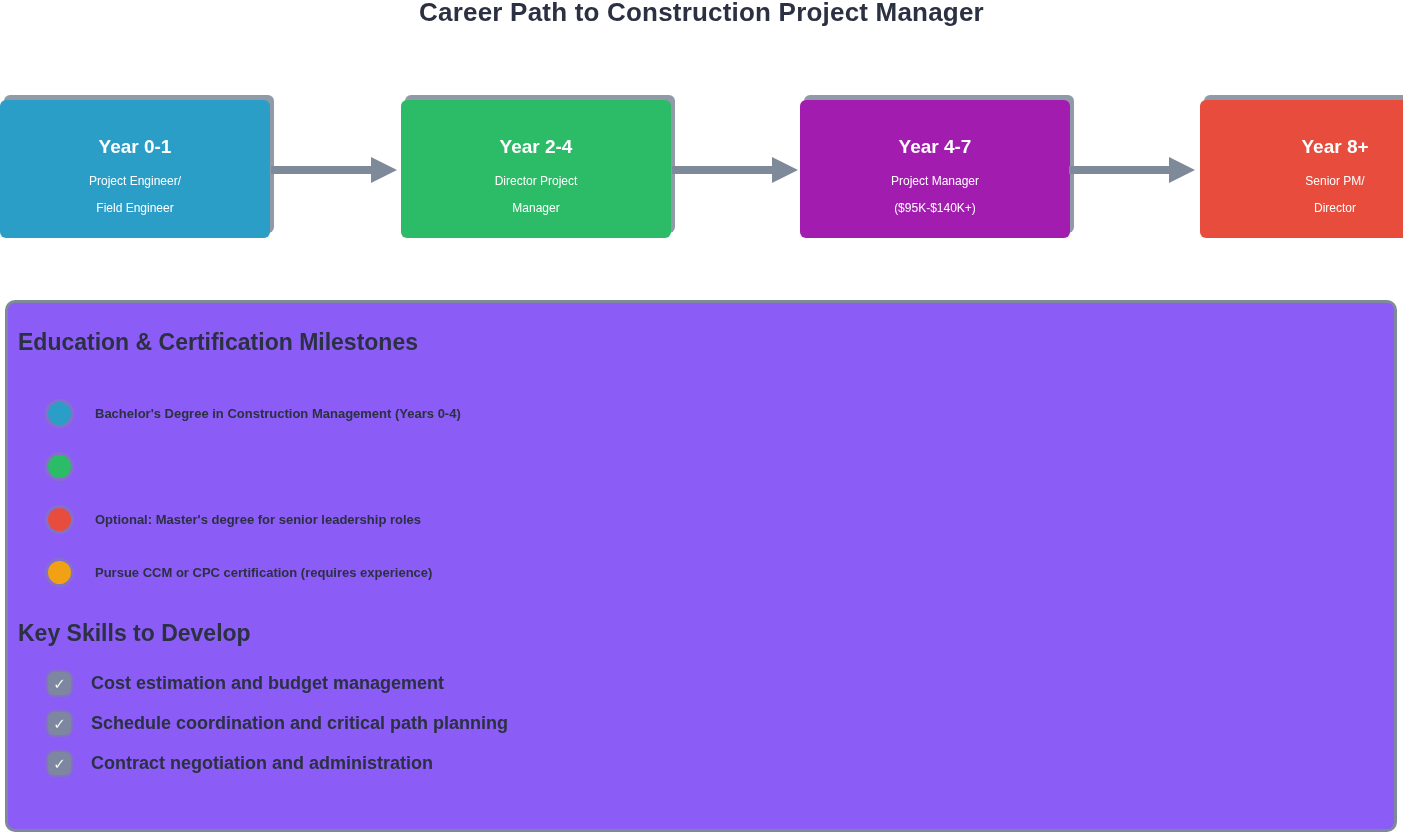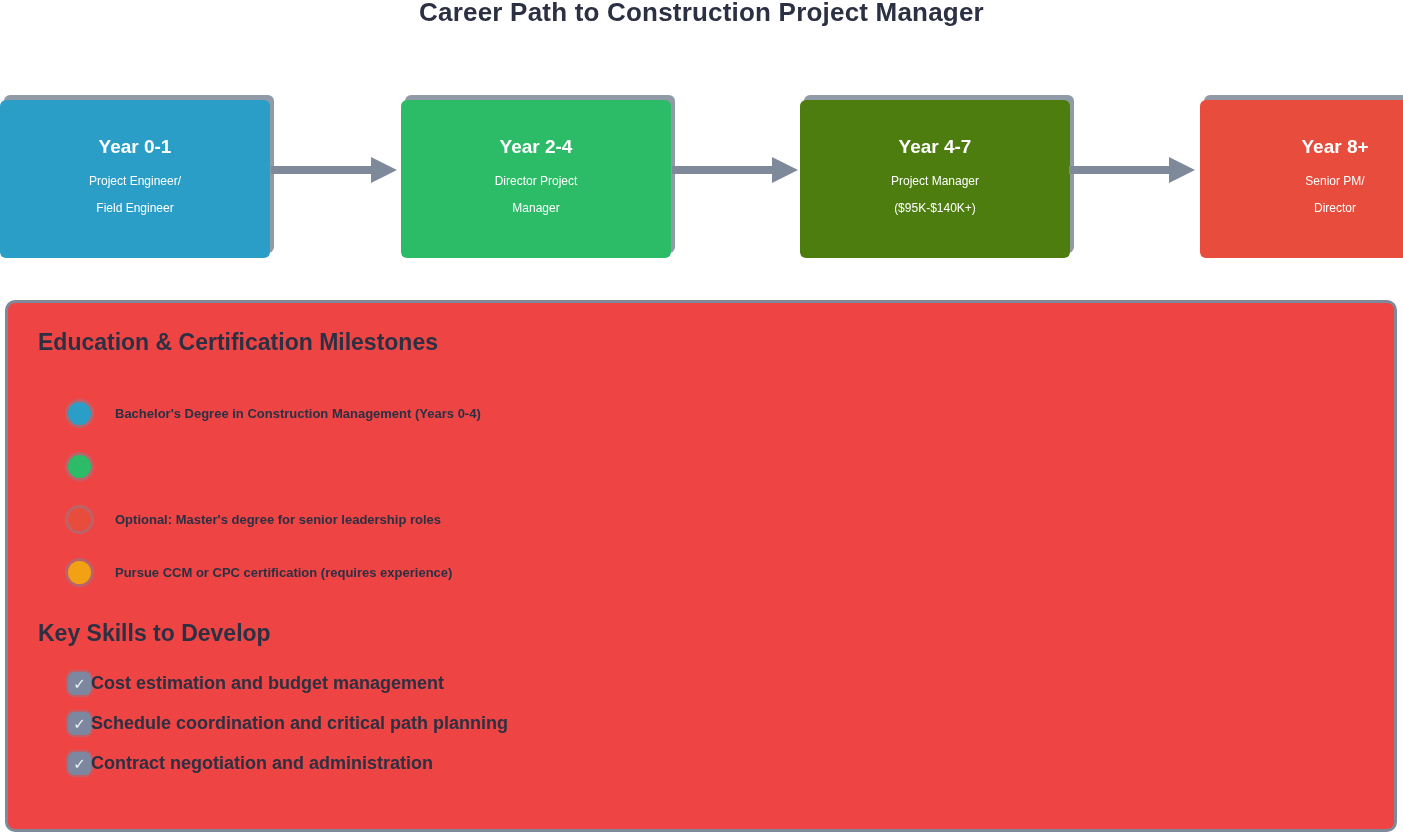--- a/index.html
+++ b/index.html
@@ -13,21 +13,21 @@
   }
   
   .page-title{
     position:absolute;top:-3px;left:0;width:100%;
     text-align:center;
     font-size:26px;font-weight:bold;color:#2b3042;
     letter-spacing:.2px;
   }
   
   .box{
-    position:absolute;top:100px;height:158px;width:270px;
+    position:absolute;top:100px;height:138px;width:270px;
     border-radius:6px;color:#ffffff;text-align:center;
     box-shadow:4px -5px 0 rgba(126,138,153,.85);
     box-sizing:border-box;padding-top:36px;
   }
   .box .year{font-size:19px;font-weight:bold;margin-bottom:10px;}
   .box .line{font-size:12px;line-height:27px;}
   .b0{left:0;}
   .b1{left:401px;}
   .b2{left:800px;}
   .b3{left:1200px;width:270px;}
@@ -38,43 +38,43 @@
     border-left:26px solid #7e8a99;
     border-top:13px solid transparent;
     border-bottom:13px solid transparent;
   }
   .a0{left:271px;width:100px;}
   .a1{left:672px;width:100px;}
   .a2{left:1069px;width:100px;}
   
   .panel{
     position:absolute;left:5px;top:300px;width:1392px;height:532px;
-    background:#ef4444;border:3px solid #7e8a99;border-radius:10px;
-    box-sizing:border-box;padding:26px 0 0 30px;
+    background:#8b5cf6;border:3px solid #7e8a99;border-radius:10px;
+    box-sizing:border-box;padding:26px 0 0 10px;
   }
   .panel h2{
     margin:0;font-size:23px;font-weight:bold;color:#2b3042;
   }
   .m-list{margin:46px 0 0 30px;}
   .m-row{display:flex;align-items:center;margin-bottom:30px;height:23px;}
   .dot{
     width:23px;height:23px;border-radius:50%;flex:0 0 23px;
     box-shadow:0 0 0 3px rgba(126,138,153,.45);
   }
   .m-text{margin-left:24px;font-size:13px;font-weight:600;color:#2b3042;}
   .skills-heading{margin-top:36px !important;}
   .s-list{margin:24px 0 0 30px;}
   .s-row{display:flex;align-items:center;margin-bottom:16px;height:24px;}
   .check{
     width:23px;height:23px;border-radius:6px;flex:0 0 23px;
     background:#7d87a0;
     box-shadow:0 0 0 2px rgba(126,138,153,.4);
     color:rgba(255,255,255,.9);font-size:15px;line-height:23px;text-align:center;
   }
-  .s-text{font-size:18px;font-weight:600;color:#2b3042;}
+  .s-text{margin-left:20px;font-size:18px;font-weight:600;color:#2b3042;}
 </style>
 </head>
 <body>
 
 <div id="stage">
 
   <div class="page-title">Career Path to Construction Project Manager</div>
 
   <div class="box b0" style="background: rgb(43, 158, 199);">
     <div class="year">Year 0-1</div>
@@ -85,21 +85,21 @@
   <div class="arrow a0"></div>
 
   <div class="box b1" style="background: rgb(44, 187, 103);">
     <div class="year">Year 2-4</div>
     <div class="line">Director Project</div>
     <div class="line">Manager</div>
   </div>
 
   <div class="arrow a1"></div>
 
-  <div class="box b2" style="background: #4d7c0f;">
+  <div class="box b2" style="background: #a21caf;">
     <div class="year">Year 4-7</div>
     <div class="line">Project Manager</div>
     <div class="line">($95K-$140K+)</div>
   </div>
 
   <div class="arrow a2"></div>
 
   <div class="box b3" style="background: rgb(231, 76, 60);">
     <div class="year">Year 8+</div>
     <div class="line">Senior PM/</div>

